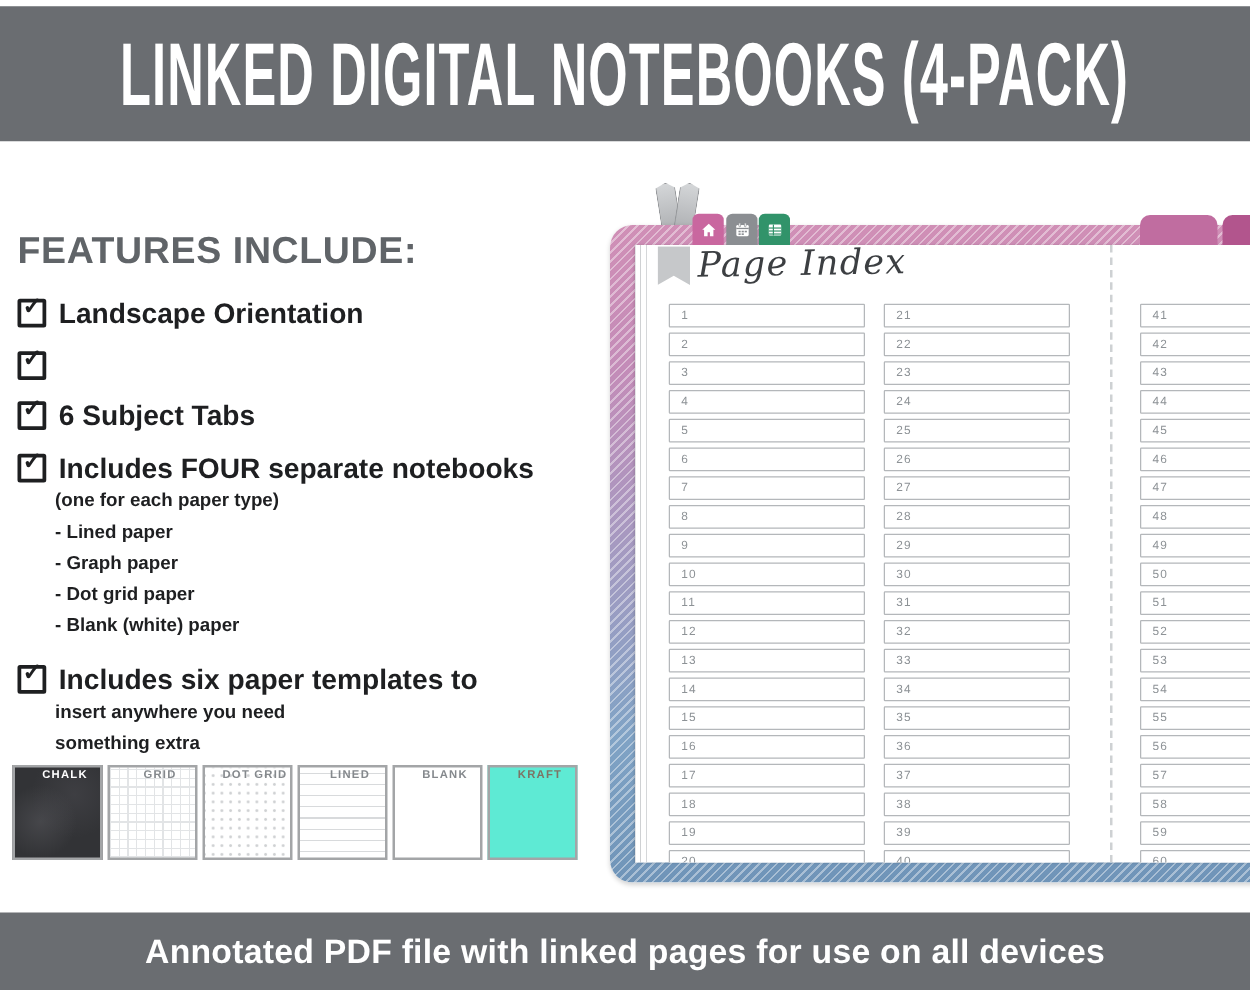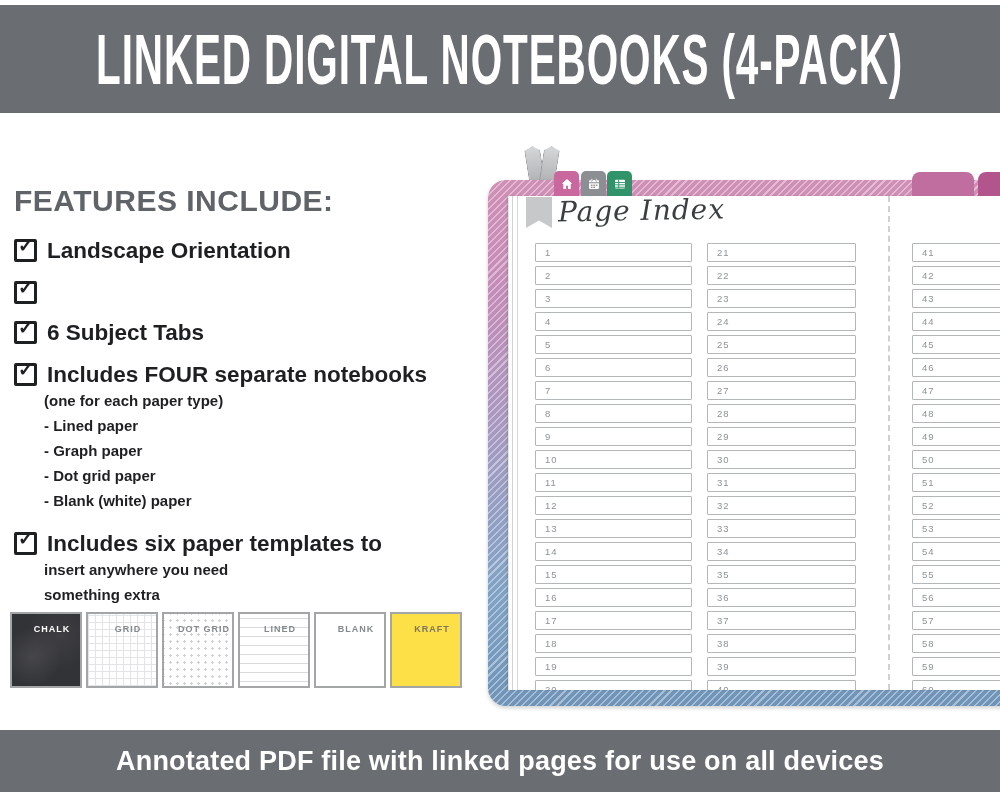--- a/index.html
+++ b/index.html
@@ -37,36 +37,36 @@
   .feat-item .txt{font-size:22.5px;font-weight:bold;line-height:26px;}
   .feat-sub{margin-left:30px;font-size:15px;font-weight:bold;line-height:25px;color:#1e1f21;}
   .gap-s{height:4px;}
   
   .swatches{position:absolute;left:10px;top:612px;display:flex;gap:4px;}
   .swatch{
     width:68px;height:72px;border:2px solid #a3a5a7;background:#ffffff;
     position:relative;overflow:hidden;
   }
   .swatch .sw-label{
-    position:absolute;top:10px;left:0;right:0;text-align:center;
+    position:absolute;top:0;left:0;right:0;text-align:center;
     font-size:9px;letter-spacing:1px;color:#85898d;font-weight:bold;margin-left:12px;
   }
   .swatch-chalk{background:
     radial-gradient(circle at 30% 60%, rgba(90,90,95,.5), transparent 45%),
     radial-gradient(circle at 70% 30%, rgba(70,70,75,.6), transparent 50%),
     #323336;}
   .swatch-chalk .sw-label{color:#ffffff;}
   .swatch-grid{background-image:
     repeating-linear-gradient(0deg,#e2e4e6 0 1px,transparent 1px 7px),
     repeating-linear-gradient(90deg,#e2e4e6 0 1px,transparent 1px 7px);}
   .swatch-dotgrid{background-image:radial-gradient(#cfd1d3 1px,transparent 1.2px);
     background-size:7px 7px;background-position:3px 10px;}
   .swatch-lined{background-image:repeating-linear-gradient(180deg,transparent 0 8px,#d8dadc 8px 9px);
     background-position:0 14px;}
-  .swatch-kraft{background:#fde047;}
+  .swatch-kraft{background:#5eead4;}
   .swatch-kraft .sw-label{color:#7d7465;}
   
   .ribbon{position:absolute;left:524px;top:146px;width:36px;height:44px;z-index:1;}
   .prong{position:absolute;width:14px;height:42px;
     background:linear-gradient(180deg,#d4d6d8,#a9abae);border:1px solid #97999c;}
   .prong-left{left:3px;transform:rotate(-9deg);
     clip-path:polygon(0 8%,55% 0,100% 12%,100% 100%,0 100%);}
   .prong-right{left:17px;transform:rotate(9deg);
     clip-path:polygon(0 12%,45% 0,100% 8%,100% 100%,0 100%);}
   .mini-tab{

